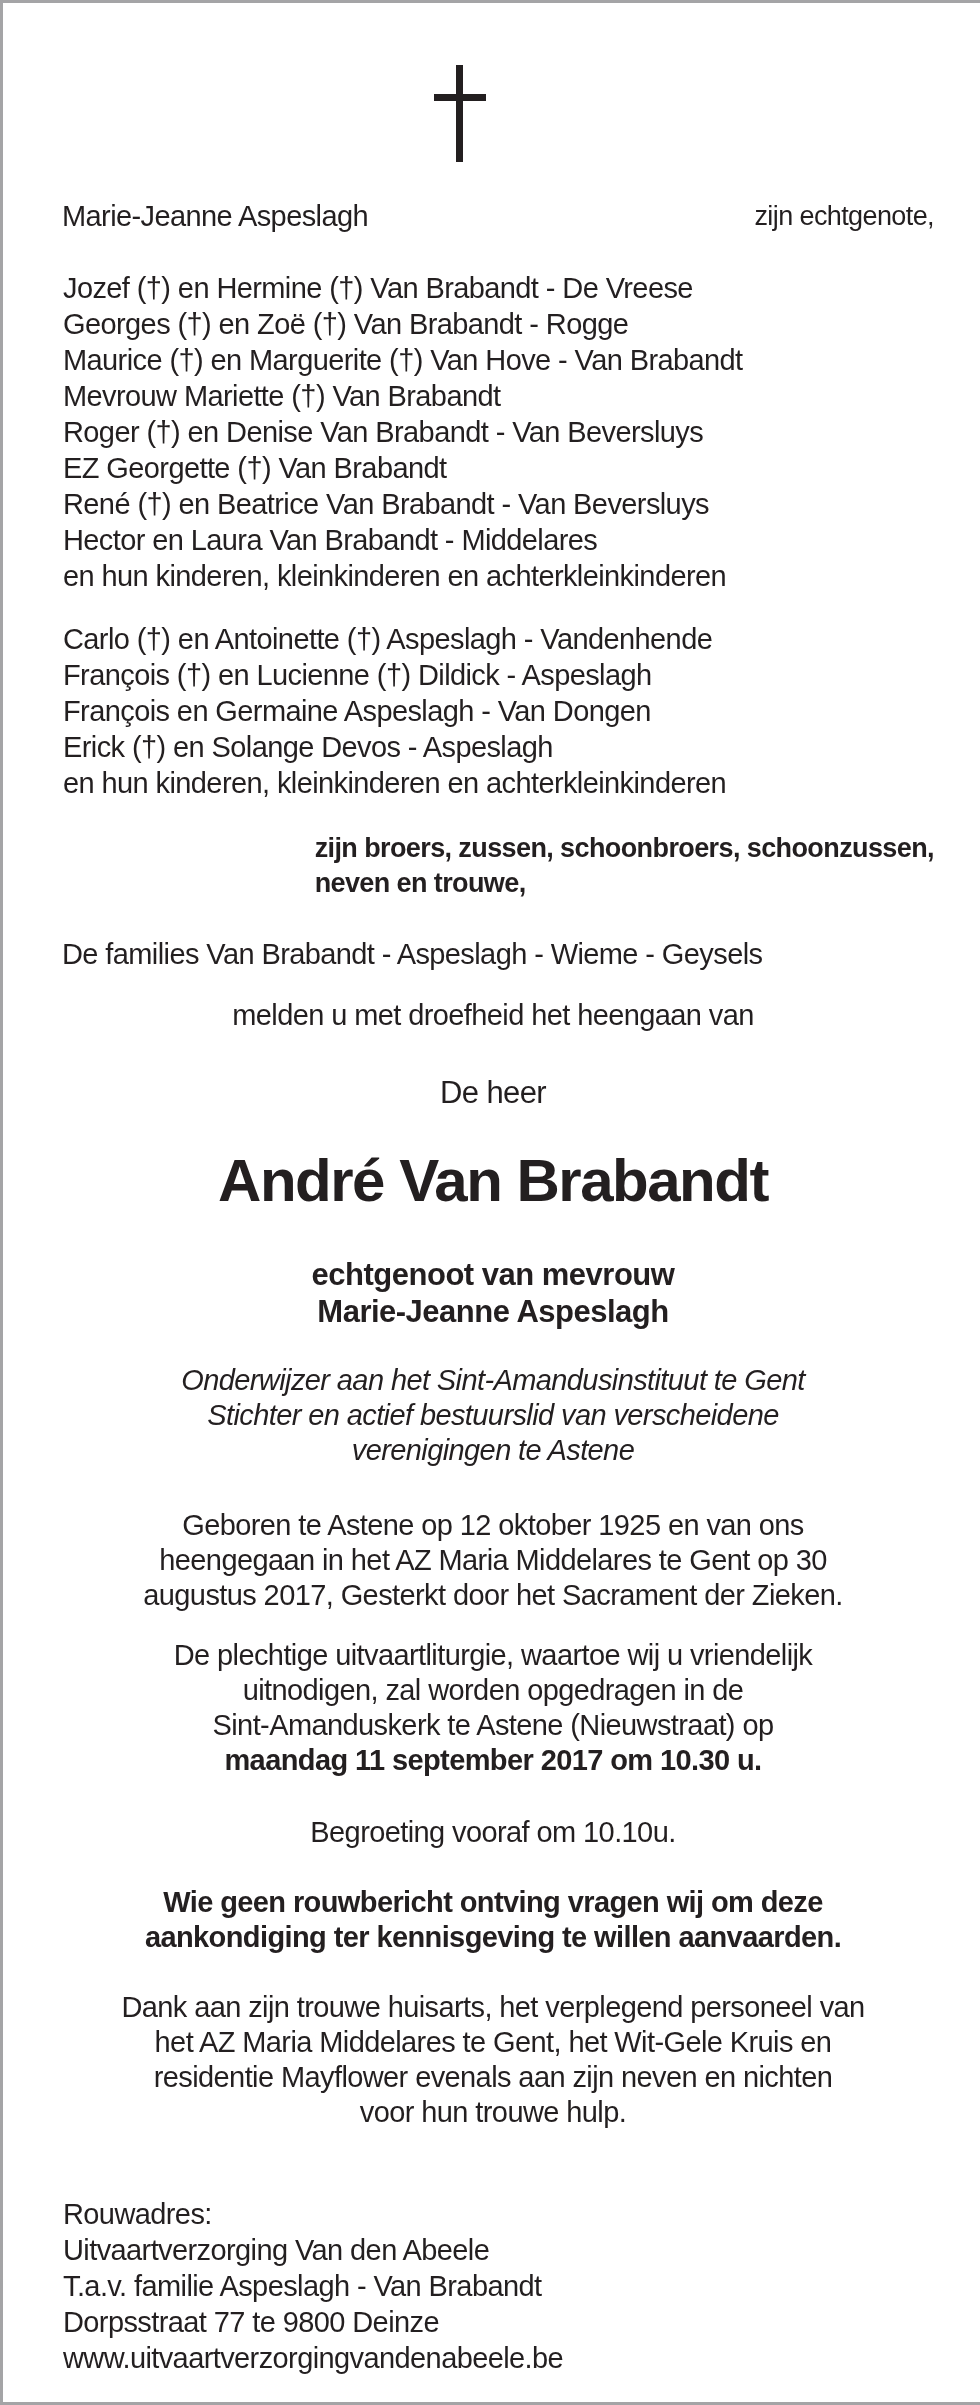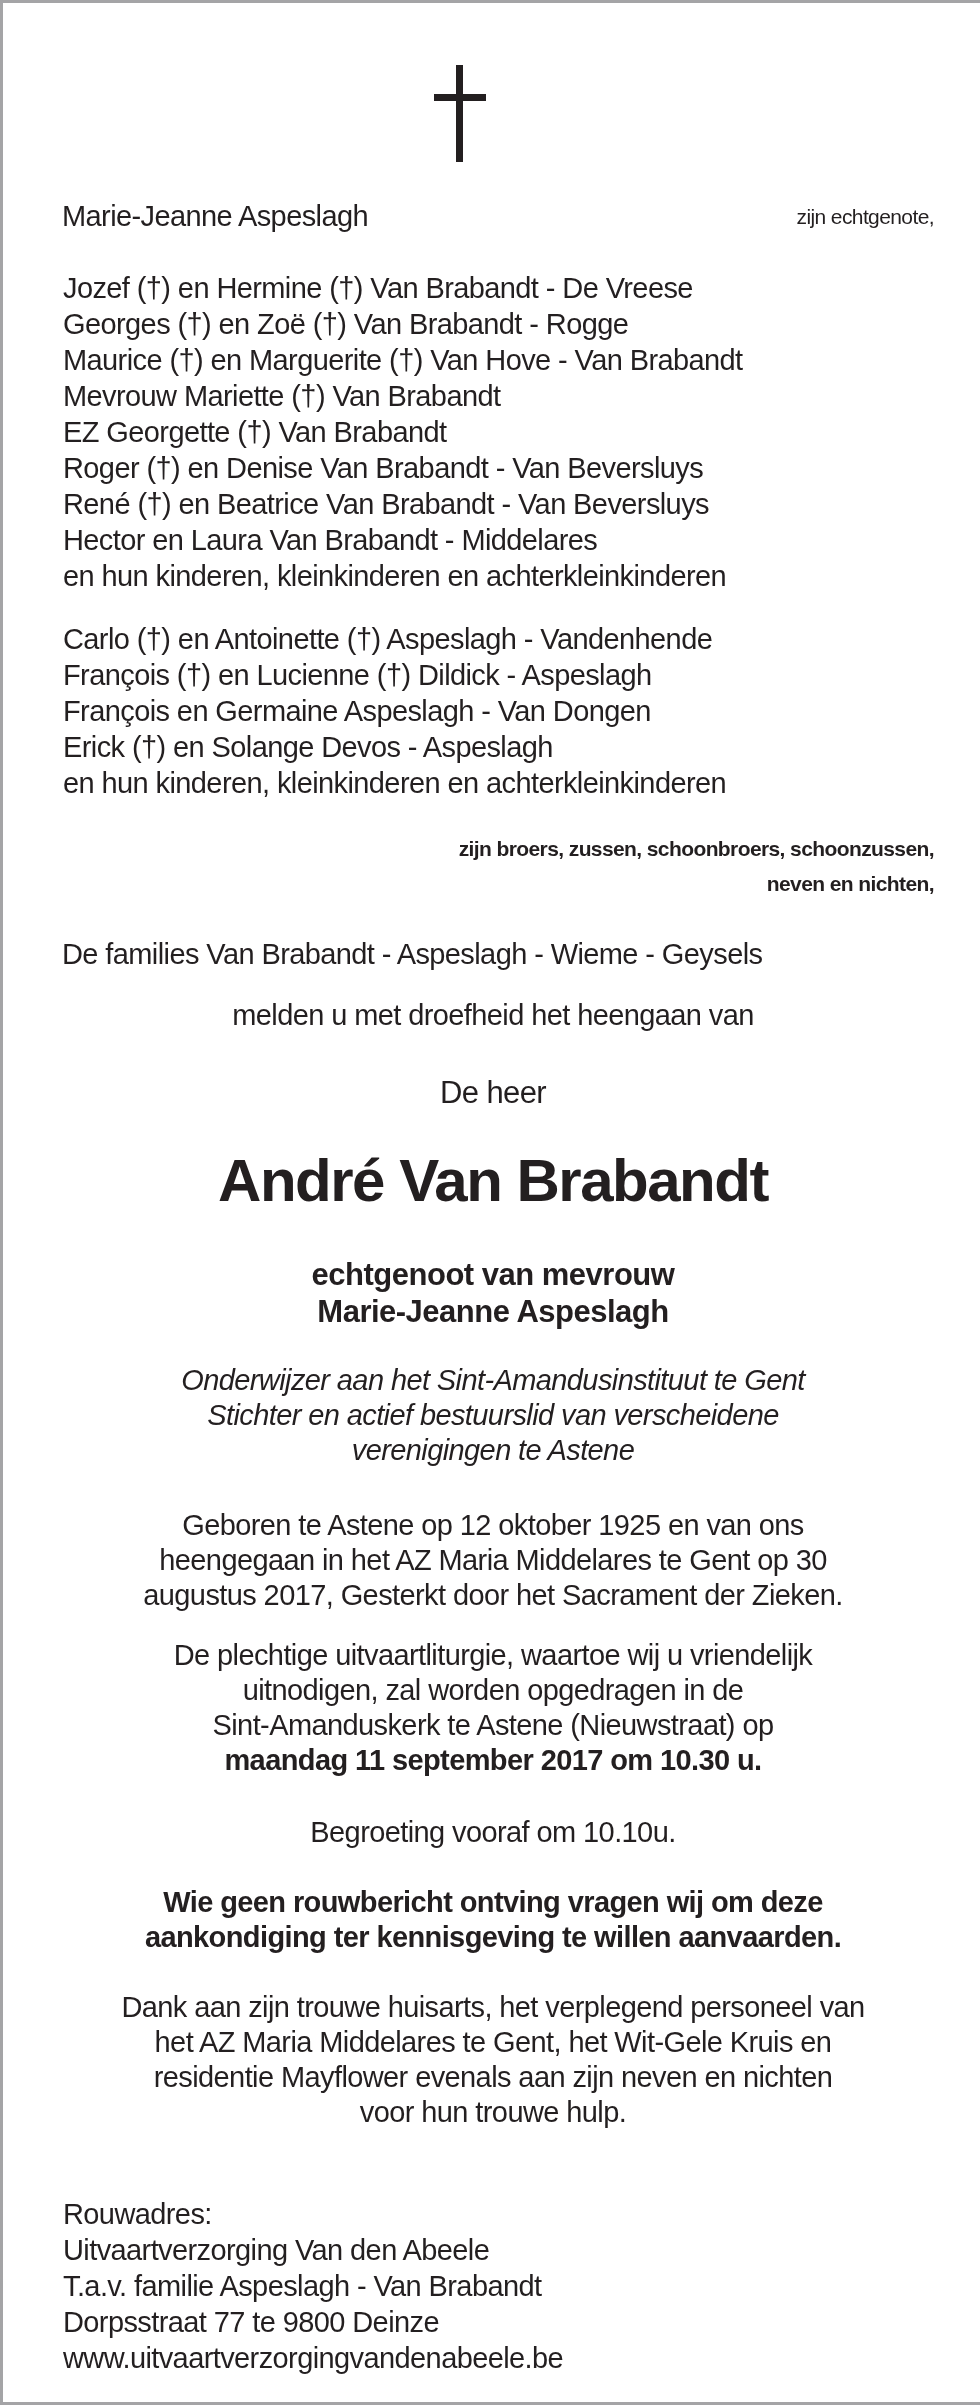--- a/index.html
+++ b/index.html
@@ -9,21 +9,21 @@
            border: 3px solid #a4a4a6; background: #ffffff; padding-left: 28px; }
   .cross { position: absolute; left: 431px; top: 62px; width: 52px; height: 98px; }
   .cross .v { position: absolute; left: 22px; top: 0; width: 7px; height: 97px; background: #231f20; }
   .cross .h { position: absolute; left: 0; top: 29px; width: 52px; height: 7px; background: #231f20; }
 
   .txt { position: absolute; font-size: 29px; line-height: 35px; white-space: nowrap;
          transform-origin: left top; letter-spacing: -0.6px; }
   .left { left: 59px; }
   .block p { margin: 1px; }
 
-  .right-col { position: absolute; right: 73px; text-align: right; font-size: 21px;
+  .right-col { position: absolute; right: 73px; font-size: 27px;
                line-height: 35px; white-space: nowrap; letter-spacing: -0.6px; }
   .center { position: absolute; left: 0; width: 980px; text-align: center; font-size: 29px;
             line-height: 35px; letter-spacing: -0.6px; }
   .center p { margin: 0; }
   .italic { font-style: italic; }
   .bold { font-weight: bold; }
   .name { font-size: 60px; line-height: 70px; font-weight: bold; letter-spacing: -1.5px; }
   .spouse { font-size: 31px; line-height: 37px; font-weight: bold; letter-spacing: -0.5px; }
 </style>
 </head>
@@ -37,38 +37,38 @@
   </div>
 
   <div class="txt left" style="top:196px;">Marie-Jeanne Aspeslagh</div>
   <div class="right-col" style="top:196px; right:71px;">zijn echtgenote,</div>
 
   <div class="txt left block" style="top:267px;">
     <p>Jozef (†) en Hermine (†) Van Brabandt - De Vreese</p>
     <p>Georges (†) en Zoë (†) Van Brabandt - Rogge</p>
     <p>Maurice (†) en Marguerite (†) Van Hove - Van Brabandt</p>
     <p>Mevrouw Mariette (†) Van Brabandt</p>
+    <p>Roger (†) en Denise Van Brabandt - Van Beversluys</p>
     <p>EZ Georgette (†) Van Brabandt</p>
-    <p>Roger (†) en Denise Van Brabandt - Van Beversluys</p>
     <p>René (†) en Beatrice Van Brabandt - Van Beversluys</p>
     <p>Hector en Laura Van Brabandt - Middelares</p>
     <p>en hun kinderen, kleinkinderen en achterkleinkinderen</p>
   </div>
 
   <div class="txt left block" style="top:618px;">
     <p>Carlo (†) en Antoinette (†) Aspeslagh - Vandenhende</p>
     <p>François (†) en Lucienne (†) Dildick - Aspeslagh</p>
     <p>François en Germaine Aspeslagh - Van Dongen</p>
     <p>Erick (†) en Solange Devos - Aspeslagh</p>
     <p>en hun kinderen, kleinkinderen en achterkleinkinderen</p>
   </div>
 
   <div class="right-col" style="top:828px; right:71px;font-weight:bold;">
     <div>zijn broers, zussen, schoonbroers, schoonzussen,</div>
-    <div>neven en nichten,</div>
+    <div>neven en trouwe,</div>
   </div>
 
   <div class="txt left" style="top:934px;">De families Van Brabandt - Aspeslagh - Wieme - Geysels</div>
 
   <div class="center" style="top:995px; left:0;">melden u met droefheid het heengaan van</div>
 
   <div class="center" style="top:1072px; font-size:31px;">De heer</div>
 
   <div class="center name" style="top:1143px;">André Van Brabandt</div>
 

